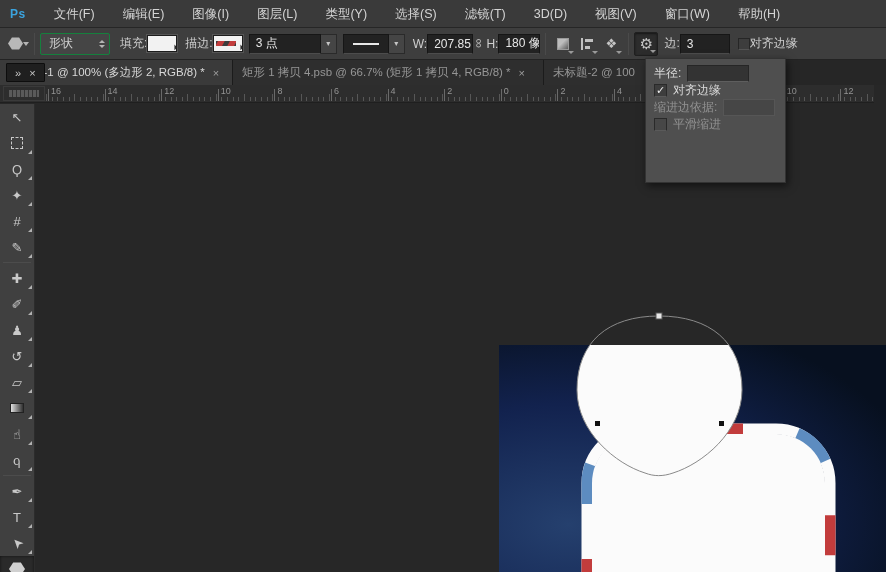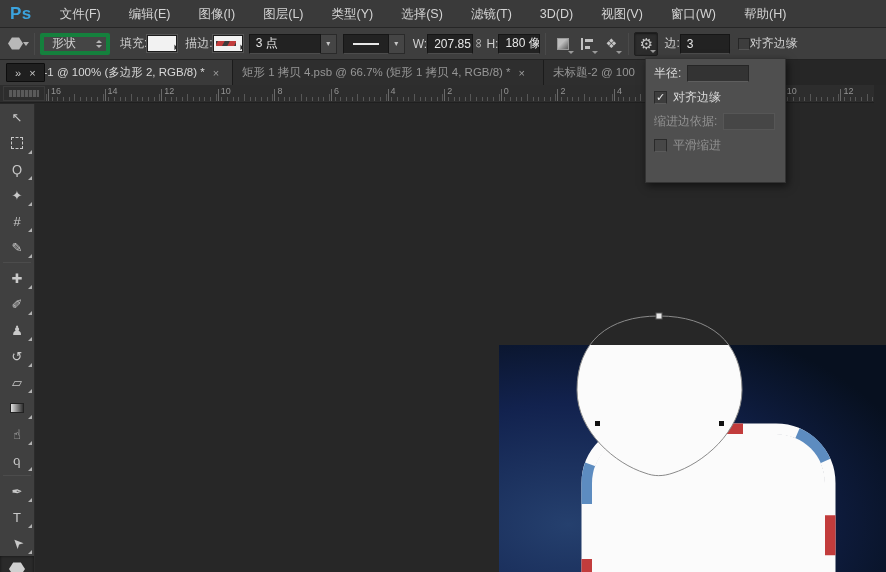--- a/index.html
+++ b/index.html
@@ -3,32 +3,32 @@
 <meta charset="utf-8">
 <style>
   * { margin:0; padding:0; box-sizing:border-box; }
   html,body { width:886px; height:572px; overflow:hidden; background:#272727;
     font-family:"Liberation Sans","DejaVu Sans",sans-serif; -webkit-font-smoothing:antialiased; }
   .win { position:relative; width:886px; height:572px; }
 
   
   .menubar { position:absolute; left:0; top:0; width:886px; height:28px; background:#3a3a3a;
     border-bottom:1px solid #262626; display:flex; align-items:center; }
-  .ps-logo { color:var(--logo,#3ba3de); font-weight:bold; font-size:17px; padding:0 14px 0 10px; letter-spacing:0.5px; }
+  .ps-logo { color:var(--logo,#3ba3de); font-weight:bold; font-size:12px; padding:0 14px 0 10px; letter-spacing:0.5px; }
   .menu-item { color:#d4d4d4; font-size:12.5px; padding:0 14px; height:28px; line-height:28px; cursor:default; }
 
   
   .optionsbar { position:absolute; left:0; top:28px; width:886px; height:32px; background:#3e3e3e;
     border-bottom:1px solid #232323; display:flex; align-items:center; font-size:12px; color:#cfcfcf; }
   .ob-sep { width:1px; height:22px; background:#2d2d2d; border-right:1px solid #4a4a4a; margin:0 5px; flex:0 0 auto; }
   .ob-group { display:flex; align-items:center; flex:0 0 auto; }
   .hexagon { width:15px; height:13px; background:#b8b8b8;
     clip-path:polygon(26% 4%,74% 4%,100% 50%,74% 96%,26% 96%,0% 50%); }
   .tiny-dn { width:0; height:0; border-left:3.5px solid transparent; border-right:3.5px solid transparent; border-top:4px solid #b5b5b5; }
-  .combo { display:flex; align-items:center; height:22px; background:#454545; border:4px solid #15803d;
+  .combo { display:flex; align-items:center; height:22px; background:#454545; border:1px solid #15803d;
     border-radius:2px; padding:0 4px 0 8px; gap:1px; }
   .combo .dual { display:flex; flex-direction:column; gap:2px; }
   .dual i { display:block; width:0; height:0; border-left:3px solid transparent; border-right:3px solid transparent; }
   .dual i.up { border-bottom:3.5px solid #b5b5b5; } .dual i.dn { border-top:3.5px solid #b5b5b5; }
   .swatch { position:relative; width:30px; height:17px; background:#f2f2f2; border:1px solid #1d1d1d; box-shadow:0 0 0 1px #555; }
   .swatch .corner { position:absolute; right:1px; bottom:1px; width:0; height:0;
     border-left:4px solid transparent; border-top:4px solid transparent; border-bottom:4px solid #2a2a2a; transform:rotate(-45deg); }
   .swatch.stroke-sw .band { position:absolute; left:2px; right:6px; top:5px; bottom:5px; background:#3c3c3c; overflow:hidden; }
   .swatch.stroke-sw .band::before, .swatch.stroke-sw .band::after { content:""; position:absolute; top:-2px; bottom:-2px; width:6px;
     background:var(--art-red,#c23c3c); transform:rotate(28deg); }
@@ -79,21 +79,21 @@
   .tool .fly { position:absolute; right:2px; bottom:2px; width:0; height:0;
     border-left:4px solid transparent; border-bottom:4px solid #b2b2b2; }
   .tool .dashed-box { width:12px; height:12px; border:1px dashed #c9c9c9; }
   .tool .gradient-box { width:14px; height:10px; border:1px solid #222; background:linear-gradient(90deg,#e0e0e0,#303030); }
   .tool .hexagon { width:16px; height:14px; }
   .tool-sep { height:1px; background:#333; border-bottom:1px solid #4c4c4c; margin:2px 3px; }
 
   
   .geo-panel { position:absolute; left:645px; top:58px; width:141px; height:125px; background:#4f4f4f;
     border:1px solid #333; box-shadow:2px 3px 8px rgba(0,0,0,.55); z-index:40; font-size:12px; color:#dadada; padding:6px 8px; }
-  .geo-row { display:flex; align-items:center; margin-bottom:7px; gap:6px; }
+  .geo-row { display:flex; align-items:center; gap:6px; }
   .geo-input { width:62px; height:17px; background:#333; border:1px solid #262626; border-bottom-color:#5e5e5e; }
   .geo-input.disabled { background:#464646; border-color:#565656; }
   .geo-chk { width:13px; height:13px; background:#3d3d3d; border:1px solid #2a2a2a; border-bottom-color:#5a5a5a;
     display:inline-flex; align-items:center; justify-content:center; color:#efefef; font-size:11px; flex:0 0 auto; }
   .geo-row.disabled { color:#929292; } .geo-row.disabled .geo-chk { background:#474747; }
   .geo-rule { flex:1; height:1px; background:#767676; margin-left:4px; }
 
   .artwork { position:absolute; left:490px; top:196px; width:396px; height:272px; }
 </style>
 </head>

